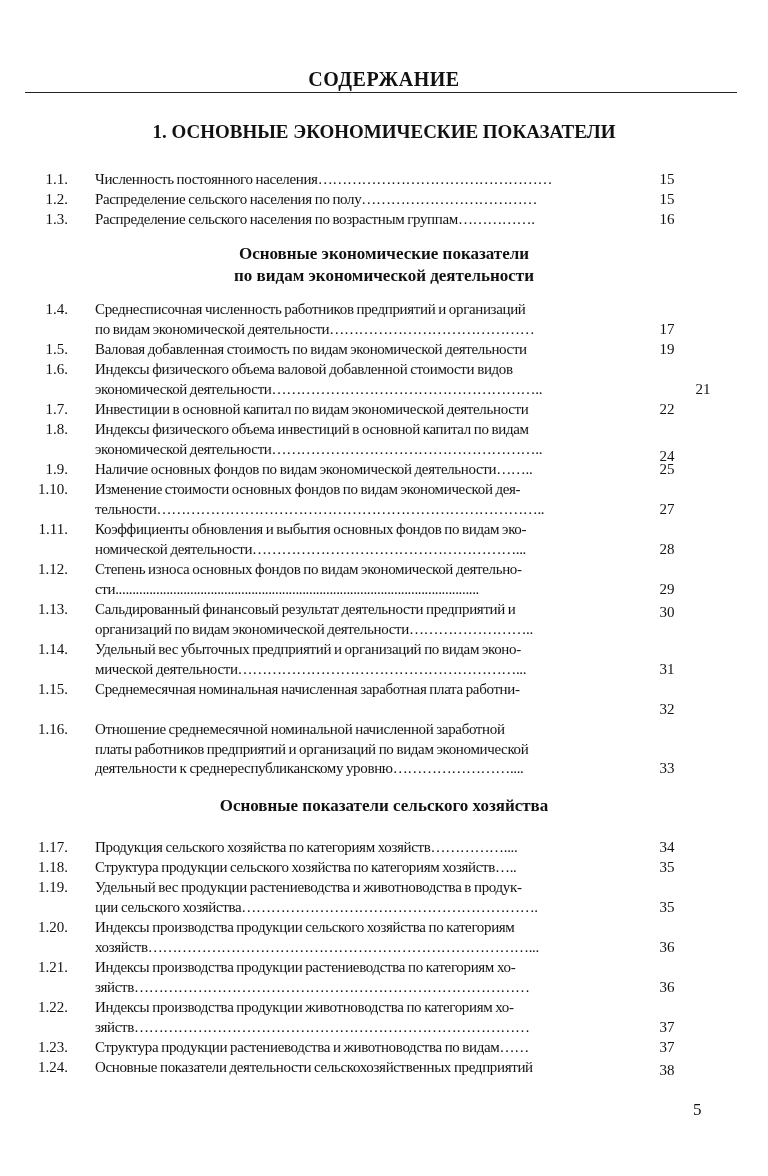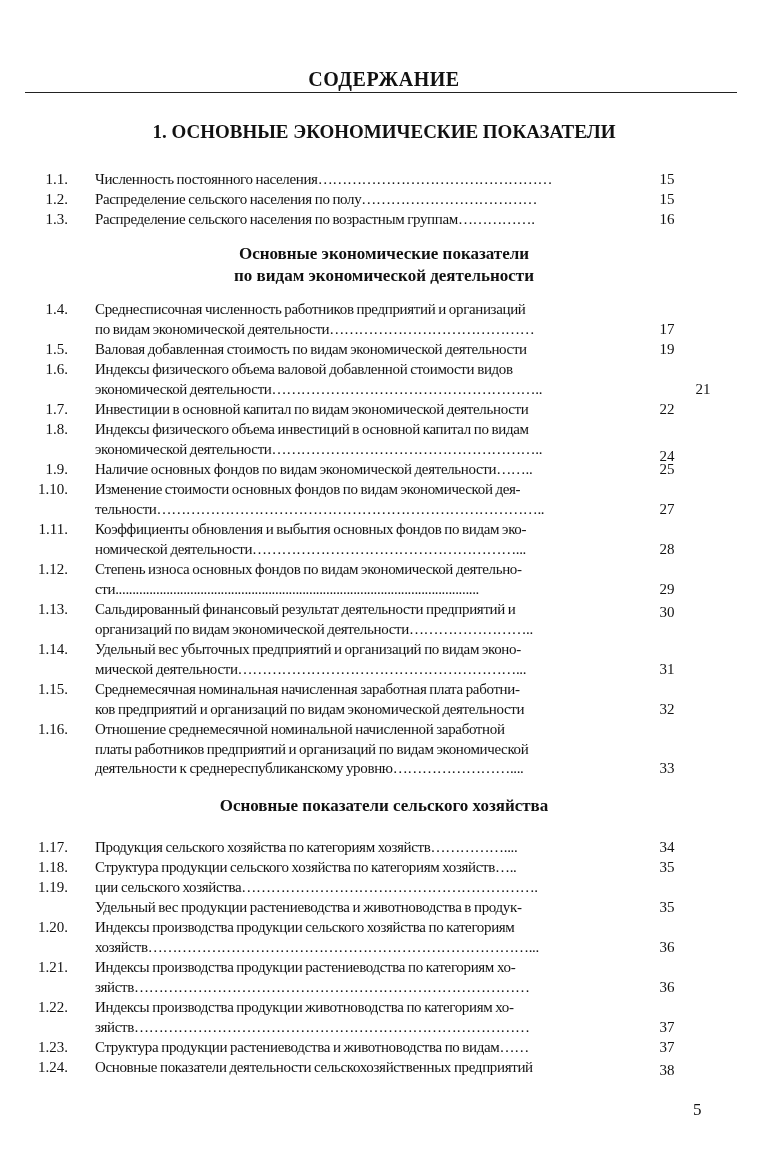--- a/index.html
+++ b/index.html
@@ -148,21 +148,20 @@
         <span class="txt">
           <span class="line">Удельный вес убыточных предприятий и организаций  по видам эконо-</span>
           <span class="line">мической деятельности…………………………………………………...</span>
         </span>
         <span class="pg" style="top: 19.5px;">31</span>
       </div>
       <div class="entry" style="top: 680px;">
         <span class="num">1.15.</span>
         <span class="txt">
           <span class="line">Среднемесячная номинальная начисленная заработная плата работни-</span>
-          <span class="line">ков предприятий и организаций по видам экономической деятельности</span>
         </span>
         <span class="pg" style="top: 19.5px;">32</span>
       </div>
       <div class="entry" style="top: 720px;">
         <span class="num">1.16.</span>
         <span class="txt">
           <span class="line">Отношение среднемесячной номинальной начисленной заработной</span>
           <span class="line">платы работников предприятий и организаций по видам экономической</span>
           <span class="line">деятельности к среднереспубликанскому уровню……………………....</span>
         </span>
@@ -181,22 +180,22 @@
       <div class="entry" style="top: 858px;">
         <span class="num">1.18.</span>
         <span class="txt">
           <span class="line">Структура продукции сельского хозяйства по категориям хозяйств…..</span>
         </span>
         <span class="pg" style="top: 0px;">35</span>
       </div>
       <div class="entry" style="top: 878px;">
         <span class="num">1.19.</span>
         <span class="txt">
+          <span class="line">Удельный вес продукции растениеводства и животноводства в продук-</span>
           <span class="line">ции сельского хозяйства…………………………………………………….</span>
-          <span class="line">Удельный вес продукции растениеводства и животноводства в продук-</span>
         </span>
         <span class="pg" style="top: 19.5px;">35</span>
       </div>
       <div class="entry" style="top: 918px;">
         <span class="num">1.20.</span>
         <span class="txt">
           <span class="line">Индексы производства продукции сельского хозяйства по категориям</span>
           <span class="line">хозяйств……………………………………………………………………...</span>
         </span>
         <span class="pg" style="top: 19.5px;">36</span>

